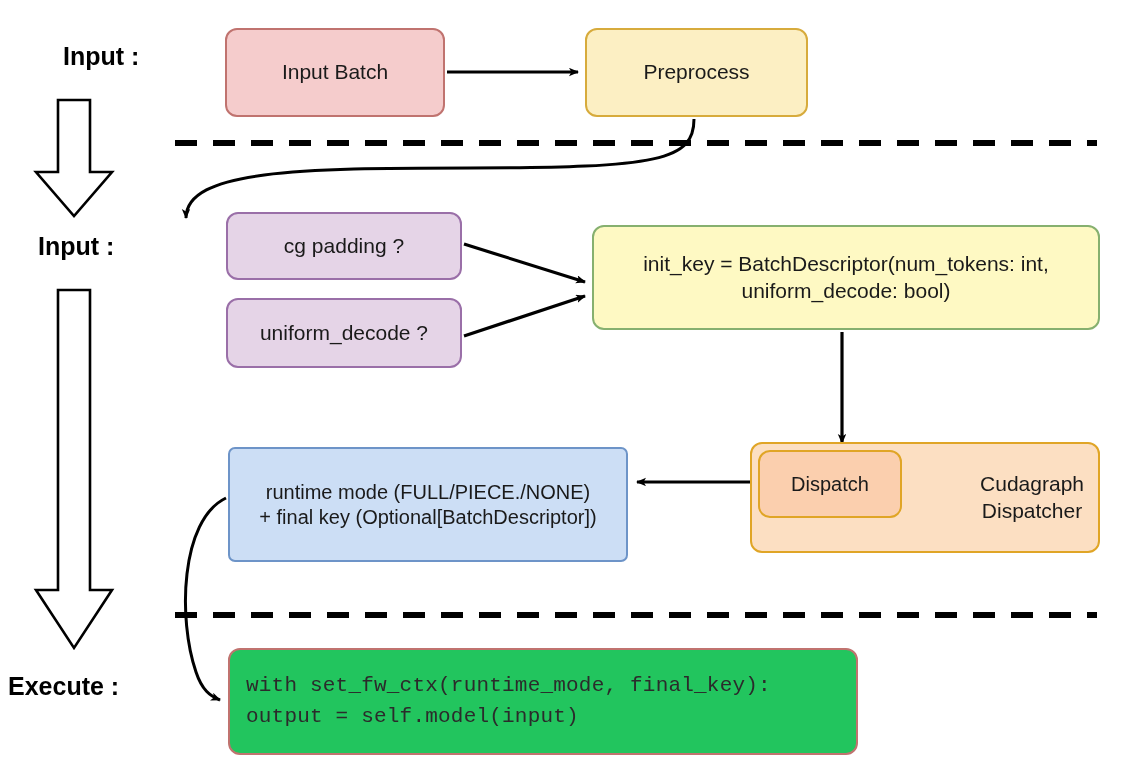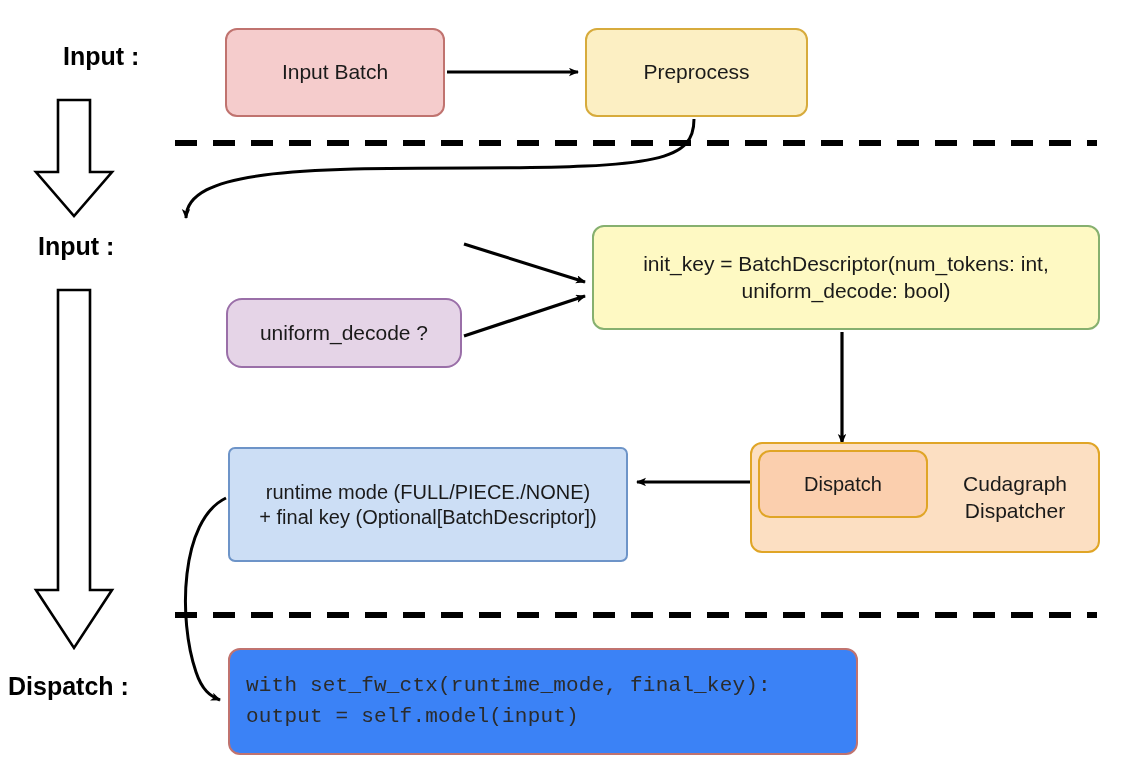--- a/index.html
+++ b/index.html
@@ -59,33 +59,33 @@
   }
 
   
   #node-input-batch   { left:225px; top:28px;  width:220px; height:89px;
                         background:#f5cccc; border-color:#c0736f; }
   #node-preprocess    { left:585px; top:28px;  width:223px; height:89px;
                         background:#fcefc3; border-color:#d7ab3c; }
   #node-cg-padding    { left:226px; top:212px; width:236px; height:68px;
                         background:#e5d4e7; border-color:#9a6fa8; }
   #node-uniform-decode{ left:226px; top:298px; width:236px; height:70px;
-                        background:#e5d4e7; border-color:#9a6fa8;border-radius:16px; }
+                        background:#e5d4e7; border-color:#9a6fa8; }
   #node-init-key      { left:592px; top:225px; width:508px; height:105px;
                         background:#fef9c3; border-color:#86b06f; }
   #node-dispatcher    { left:750px; top:442px; width:350px; height:111px;
                         background:#fcdfc2; border-color:#e0a526;
-                        justify-content:flex-end; padding-right:31px; }
-  #node-dispatch      { left:758px; top:450px; width:170px; height:68px;
+                        justify-content:flex-end; padding-right:14px; }
+  #node-dispatch      { left:758px; top:450px; width:144px; height:68px;
                         background:#fbcfae; border-color:#e0a526; z-index:3;
                         font-size:20px; }
   #node-runtime-mode  { left:228px; top:447px; width:400px; height:115px;
                         background:#ccdef5; border-color:#6d94c8; font-size:20px;border-radius:7px; }
   #node-exec-code     { left:228px; top:648px; width:630px; height:107px;
-                        background:#3b82f6; border-color:#c0736f;padding-left:16px; }
+                        background:#22c55e; border-color:#c0736f;padding-left:16px; }
 
   #label-input   { left:28px;  top:42px;margin-left:35px;  }
   #label-plan    { left:38px;  top:232px; }
   #label-execute { left:8px;   top:672px; }
 </style>
 </head>
 <body>
 
 <div id="stage">
 
@@ -112,26 +112,27 @@
 
     <line x1="842" y1="332" x2="842" y2="443" stroke="#000" stroke-width="3.2" marker-end="url(#ah)"></line>
 
     <line x1="752" y1="482" x2="637" y2="482" stroke="#000" stroke-width="3.2" marker-end="url(#ah)"></line>
 
     <path d="M 226,498 C 180,520 178,620 196,672 C 202,690 210,696 220,700" fill="none" stroke="#000" stroke-width="3" marker-end="url(#ah)"></path>
   </svg>
 
   <div class="stage-label" id="label-input">Input :</div>
   <div class="stage-label" id="label-plan">Input :</div>
-  <div class="stage-label" id="label-execute">Dispatch :</div>
+  <div class="stage-label" id="label-execute">Execute :</div>
 
   <div class="node" id="node-preprocess">Preprocess</div>
 
   <div class="node" id="node-input-batch">Input Batch</div>
 
+  <div class="node" id="node-cg-padding">cg padding ?</div>
 
   <div class="node" id="node-uniform-decode">uniform_decode ?</div>
 
   <div class="node" id="node-init-key">init_key = BatchDescriptor(num_tokens: int,
 uniform_decode: bool)</div>
 
   <div class="node" id="node-dispatcher">Cudagraph
 Dispatcher</div>
 
   <div class="node" id="node-dispatch">Dispatch</div>

